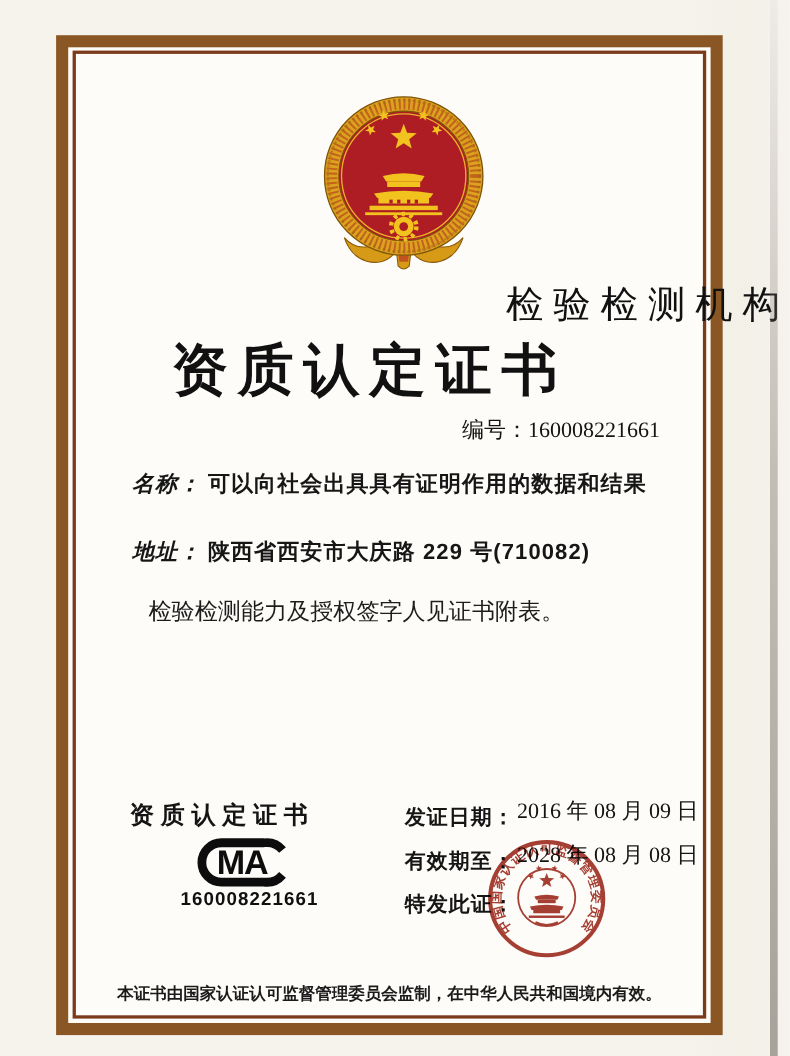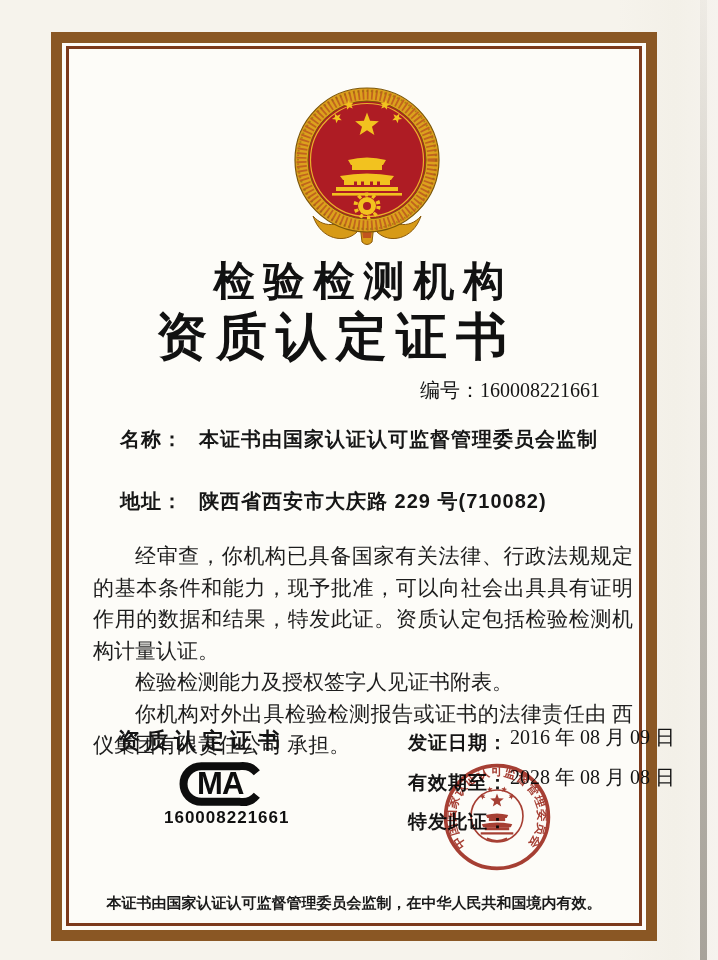--- a/index.html
+++ b/index.html
@@ -26,43 +26,43 @@
     background:#fdfcf8;
   }
   .frame-inner {
     position:absolute; left:66px; top:46px; width:576px; height:880px;
     border:3px solid #7c3a1c;
   }
 
   .emblem { position:absolute; left:291px; top:84px; width:152px; height:168px; }
 
   .title-line1 {
-    position:absolute; left:0; top:254px; width:718px; text-align:center;
-    font-size:41px; font-weight:bold; letter-spacing:9px; padding-left:9px;
+    position:absolute; left:0; top:254px; width:718px; text-align:right;
+    font-size:34px; font-weight:normal; letter-spacing:9px; padding-left:9px;
     font-family:"Liberation Serif", serif; color:#111;
   }
   .title-line2 {
     position:absolute; left:0; top:303px; width:663px; text-align:center;
     font-size:51px; font-weight:bold; letter-spacing:9px; padding-left:9px;
     font-family:"Liberation Serif", serif; color:#111;
   }
 
   .serial {
     position:absolute; left:420px; top:377px;
     font-size:20px; font-family:"Liberation Serif", serif; color:#141414;
   }
 
   .field-row {
     position:absolute; left:120px;
     font-size:20px; font-weight:600; font-family:"Liberation Sans", sans-serif;
     color:#161616; letter-spacing:1px; white-space:nowrap;
   }
   .name-row { top:426px; }
   .addr-row { top:488px;text-align:center; }
-  .field-row .label { margin-right:16px; }
+  .field-row .label { margin-right:6px;font-style:italic; }
 
   .body-text {
     position:absolute; left:93px; top:541px; width:540px;
     font-size:21px; line-height:31.5px; text-align:justify;
     font-family:"Liberation Serif", serif; color:#1d1d1d;
   }
   .body-text p { text-indent:2em; margin:0; }
 
   .license-title {
     position:absolute; left:118px; top:726px;
@@ -70,21 +70,21 @@
     font-family:"Liberation Sans", sans-serif; color:#141414;
   }
   .cma-logo { position:absolute; left:176px; top:761px; width:94px; height:46px; }
   .cma-number {
     position:absolute; left:164px; top:808px; width:118px; text-align:center;
     font-size:17px; font-weight:800; letter-spacing:1px;
     font-family:"Liberation Sans", sans-serif; color:#101010;
   }
 
   .issue-row {
-    position:absolute; left:368px; white-space:nowrap;margin-left:40px;
+    position:absolute; left:368px; white-space:nowrap;
   }
   .issue-row .label {
     font-size:19px; font-weight:bold; font-family:"Liberation Sans", sans-serif;
     color:#151515; letter-spacing:1px;
   }
   .issue-row .value {
     font-size:20px; font-family:"Liberation Serif", serif; color:#141414;
     position:relative; top:-5px; margin-left:2px;
   }
   .row-issue-date { top:729px; }
@@ -156,31 +156,29 @@
   </svg>
 
   <div class="title-line1">检验检测机构</div>
   <div class="title-line2">资质认定证书</div>
 
   <div class="serial">
     <span>编号：</span><span>160008221661</span>
   </div>
 
   <div class="field-row name-row">
-    <span class="label">名称：</span><span>本证书由国家认证认可监督管理委员会监制</span>
+    <span class="label">名称：</span><span>可以向社会出具具有证明作用的数据和结果</span>
   </div>
 
   <div class="field-row addr-row">
     <span class="label">地址：</span><span>陕西省西安市大庆路 229 号(710082)</span>
   </div>
 
   <div class="body-text">
-    <p>经审查，你机构已具备国家有关法律、行政法规规定的基本条件和能力，现予批准，可以向社会出具具有证明作用的数据和结果，特发此证。资质认定包括检验检测机构计量认证。</p>
     <p>检验检测能力及授权签字人见证书附表。</p>
-    <p>你机构对外出具检验检测报告或证书的法律责任由 西仪集团有限责任公司 承担。</p>
   </div>
 
   <div class="license-title">资质认定证书</div>
 
   <svg class="cma-logo" viewBox="0 0 100 46">
     <path d="M 86 11 A 20 20 0 0 0 68 4 L 27 4 A 19 19 0 0 0 27 42 L 68 42 A 20 20 0 0 0 86 35" fill="none" stroke="#0d0d0d" stroke-width="8.5"></path>
     <text x="47" y="34" text-anchor="middle" font-family="Liberation Sans, sans-serif" font-size="33" font-weight="bold" letter-spacing="-1" fill="#0d0d0d">MA</text>
   </svg>
 
   <div class="cma-number">160008221661</div>

